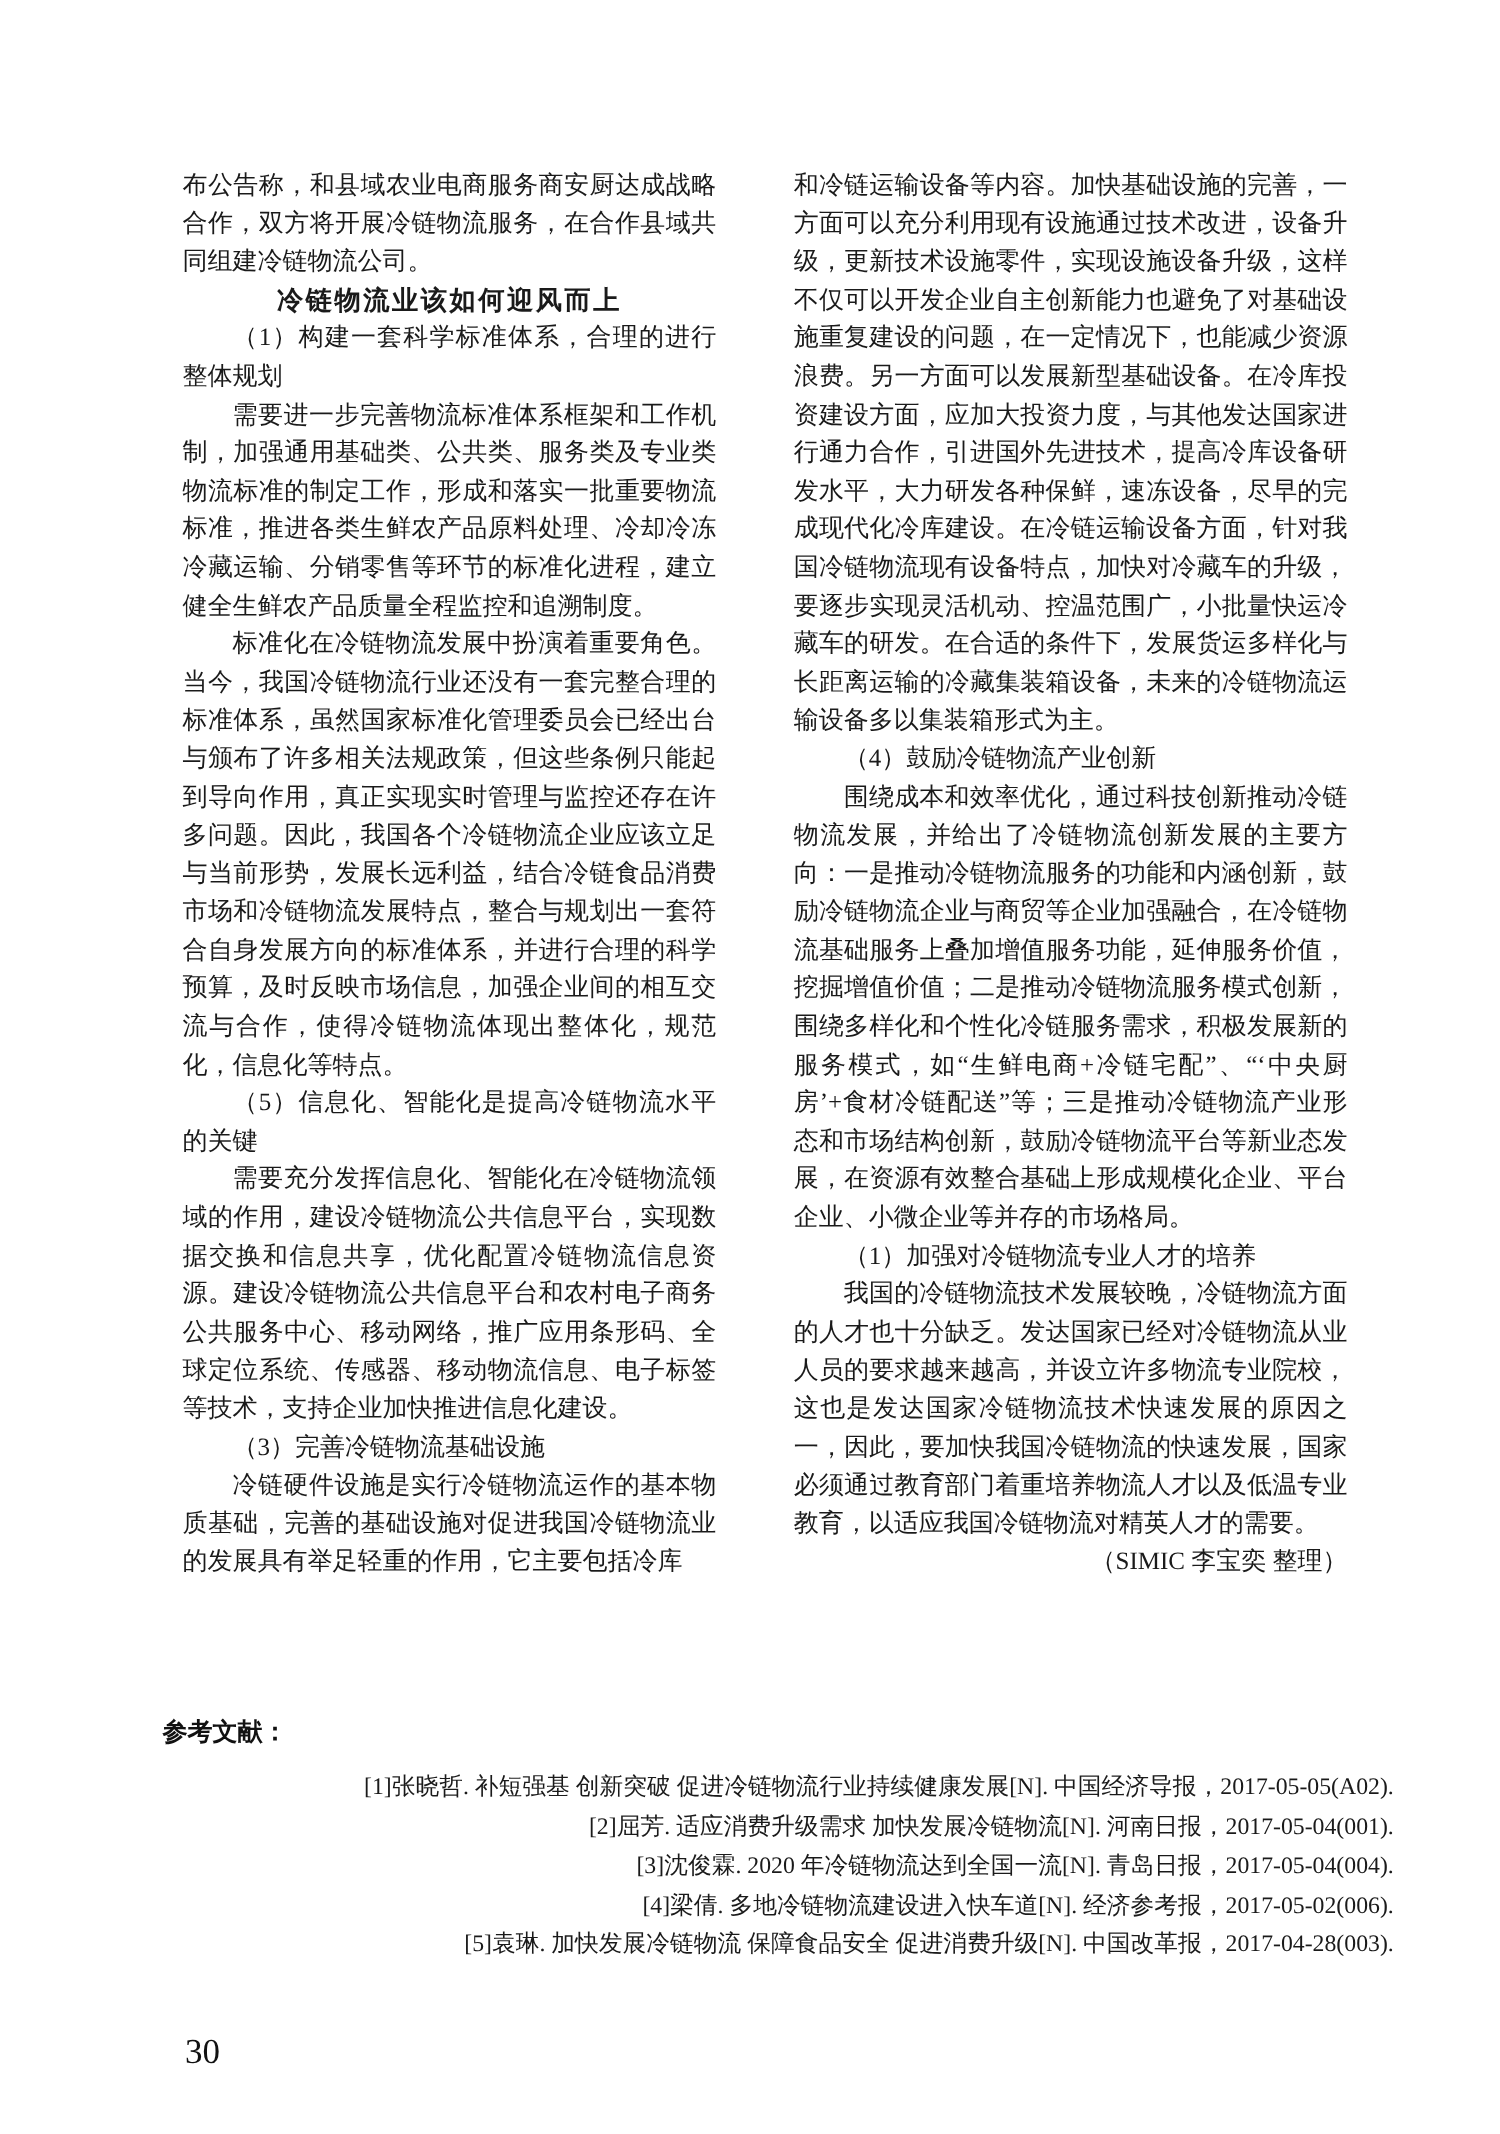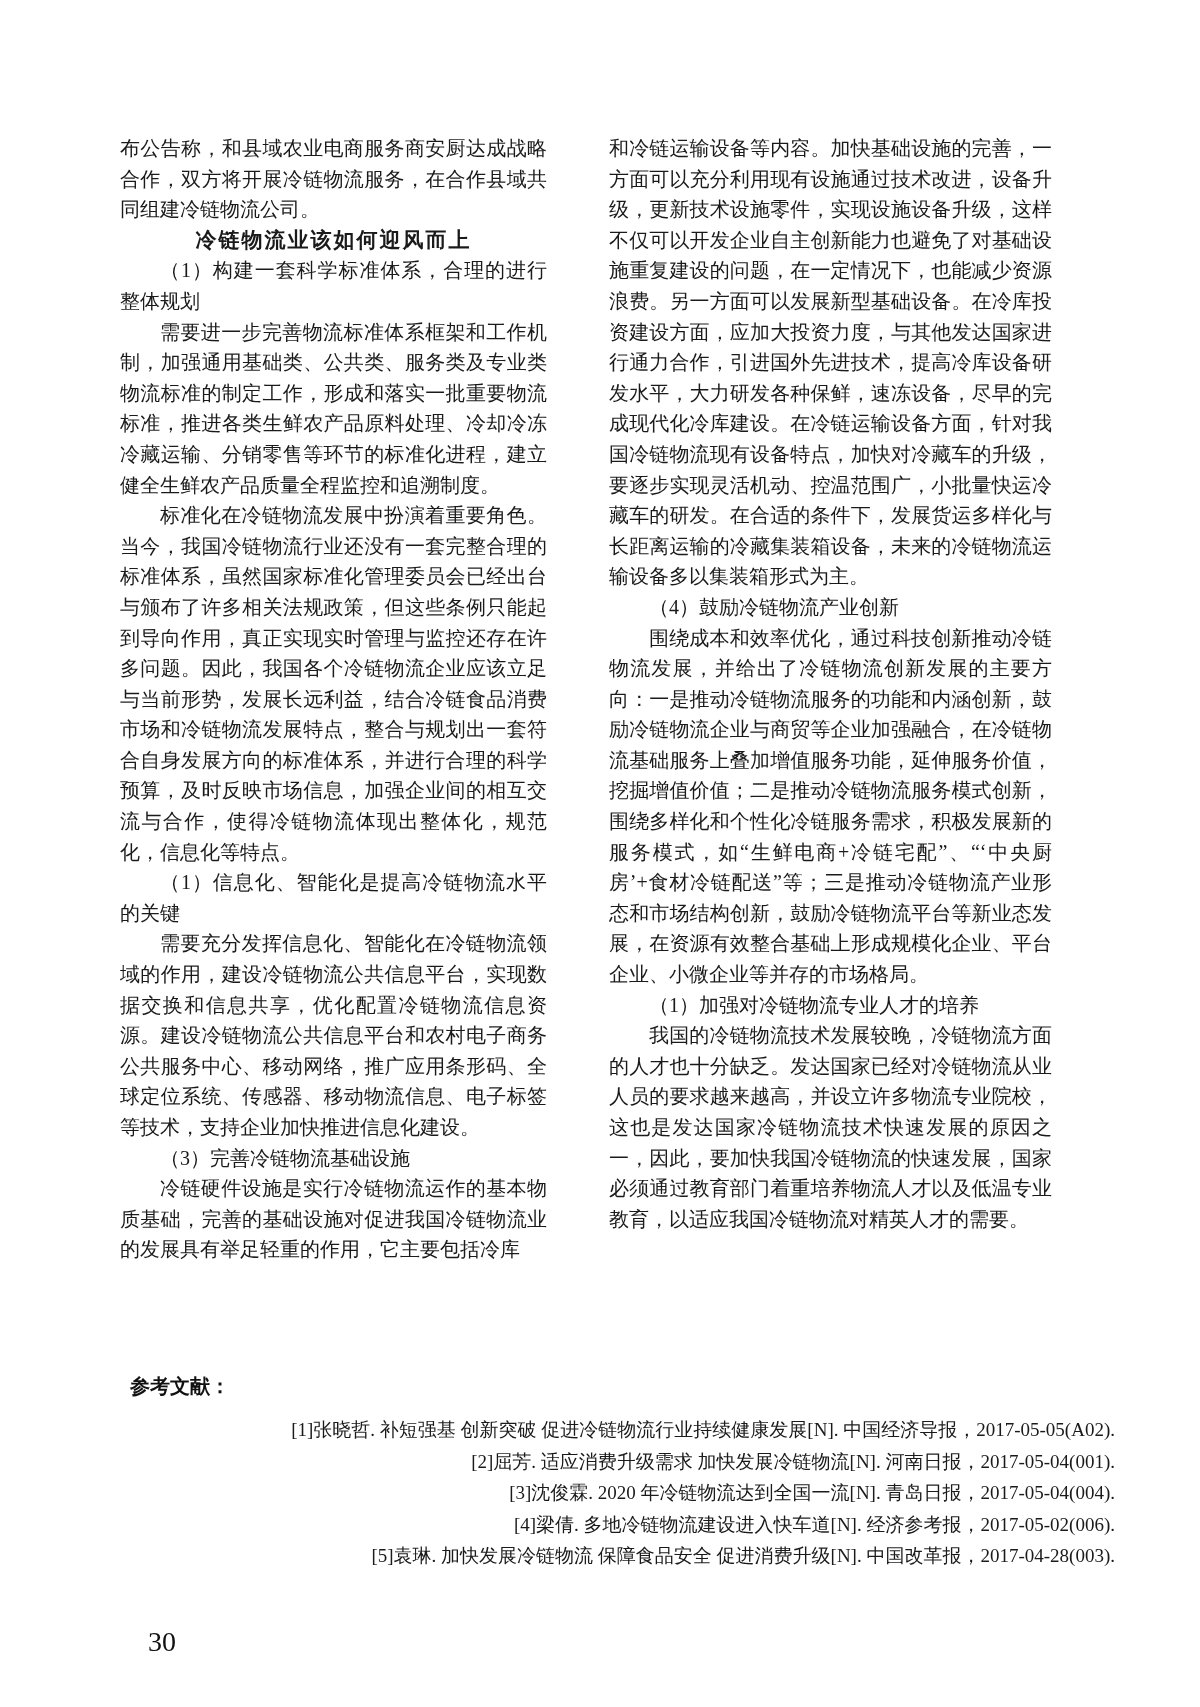--- a/index.html
+++ b/index.html
@@ -42,21 +42,21 @@
     font-weight: 700;
     color: #2f9447;
     letter-spacing: 1.5px;
     line-height: 1;
     margin-bottom: 2px;
   }
 
   
   .columns {
     position: absolute;
-    left: 120px;
+    left: 146px;
     top: 133px;
     width: 932px;
     display: flex;
     gap: 62px;
   }
   .col-left  { width: 427px; }
   .col-right { width: 443px; }
 
   .col p {
     margin: 0;
@@ -120,32 +120,33 @@
 
 
   <div class="columns">
 
     <div class="col col-left">
       <p>布公告称，和县域农业电商服务商安厨达成战略合作，双方将开展冷链物流服务，在合作县域共同组建冷链物流公司。</p>
       <p class="sub-heading">冷链物流业该如何迎风而上</p>
       <p class="indent">（1）构建一套科学标准体系，合理的进行整体规划</p>
       <p class="indent">需要进一步完善物流标准体系框架和工作机制，加强通用基础类、公共类、服务类及专业类物流标准的制定工作，形成和落实一批重要物流标准，推进各类生鲜农产品原料处理、冷却冷冻冷藏运输、分销零售等环节的标准化进程，建立健全生鲜农产品质量全程监控和追溯制度。</p>
       <p class="indent">标准化在冷链物流发展中扮演着重要角色。当今，我国冷链物流行业还没有一套完整合理的标准体系，虽然国家标准化管理委员会已经出台与颁布了许多相关法规政策，但这些条例只能起到导向作用，真正实现实时管理与监控还存在许多问题。因此，我国各个冷链物流企业应该立足与当前形势，发展长远利益，结合冷链食品消费市场和冷链物流发展特点，整合与规划出一套符合自身发展方向的标准体系，并进行合理的科学预算，及时反映市场信息，加强企业间的相互交流与合作，使得冷链物流体现出整体化，规范化，信息化等特点。</p>
-      <p class="indent">（1）信息化、智能化是提高冷链物流水平的关键</p>
+      <p class="indent">（5）信息化、智能化是提高冷链物流水平的关键</p>
       <p class="indent">需要充分发挥信息化、智能化在冷链物流领域的作用，建设冷链物流公共信息平台，实现数据交换和信息共享，优化配置冷链物流信息资源。建设冷链物流公共信息平台和农村电子商务公共服务中心、移动网络，推广应用条形码、全球定位系统、传感器、移动物流信息、电子标签等技术，支持企业加快推进信息化建设。</p>
       <p class="indent">（3）完善冷链物流基础设施</p>
       <p class="indent">冷链硬件设施是实行冷链物流运作的基本物质基础，完善的基础设施对促进我国冷链物流业的发展具有举足轻重的作用，它主要包括冷库</p>
     </div>
 
     <div class="col col-right">
       <p>和冷链运输设备等内容。加快基础设施的完善，一方面可以充分利用现有设施通过技术改进，设备升级，更新技术设施零件，实现设施设备升级，这样不仅可以开发企业自主创新能力也避免了对基础设施重复建设的问题，在一定情况下，也能减少资源浪费。另一方面可以发展新型基础设备。在冷库投资建设方面，应加大投资力度，与其他发达国家进行通力合作，引进国外先进技术，提高冷库设备研发水平，大力研发各种保鲜，速冻设备，尽早的完成现代化冷库建设。在冷链运输设备方面，针对我国冷链物流现有设备特点，加快对冷藏车的升级，要逐步实现灵活机动、控温范围广，小批量快运冷藏车的研发。在合适的条件下，发展货运多样化与长距离运输的冷藏集装箱设备，未来的冷链物流运输设备多以集装箱形式为主。</p>
       <p class="indent">（4）鼓励冷链物流产业创新</p>
       <p class="indent">围绕成本和效率优化，通过科技创新推动冷链物流发展，并给出了冷链物流创新发展的主要方向：一是推动冷链物流服务的功能和内涵创新，鼓励冷链物流企业与商贸等企业加强融合，在冷链物流基础服务上叠加增值服务功能，延伸服务价值，挖掘增值价值；二是推动冷链物流服务模式创新，围绕多样化和个性化冷链服务需求，积极发展新的服务模式，如“生鲜电商+冷链宅配”、“‘中央厨房’+食材冷链配送”等；三是推动冷链物流产业形态和市场结构创新，鼓励冷链物流平台等新业态发展，在资源有效整合基础上形成规模化企业、平台企业、小微企业等并存的市场格局。</p>
       <p class="indent">（1）加强对冷链物流专业人才的培养</p>
       <p class="indent">我国的冷链物流技术发展较晚，冷链物流方面的人才也十分缺乏。发达国家已经对冷链物流从业人员的要求越来越高，并设立许多物流专业院校，这也是发达国家冷链物流技术快速发展的原因之一，因此，要加快我国冷链物流的快速发展，国家必须通过教育部门着重培养物流人才以及低温专业教育，以适应我国冷链物流对精英人才的需要。</p>
+      <p class="attribution">（SIMIC  李宝奕  整理）</p>
     </div>
 
   </div>
 
   <div class="references">
     <p class="ref-title">参考文献：</p>
     <p class="ref-item">[1]张晓哲. 补短强基 创新突破 促进冷链物流行业持续健康发展[N]. 中国经济导报，2017-05-05(A02).</p>
     <p class="ref-item">[2]屈芳. 适应消费升级需求 加快发展冷链物流[N]. 河南日报，2017-05-04(001).</p>
     <p class="ref-item">[3]沈俊霖. 2020 年冷链物流达到全国一流[N]. 青岛日报，2017-05-04(004).</p>
     <p class="ref-item">[4]梁倩. 多地冷链物流建设进入快车道[N]. 经济参考报，2017-05-02(006).</p>

